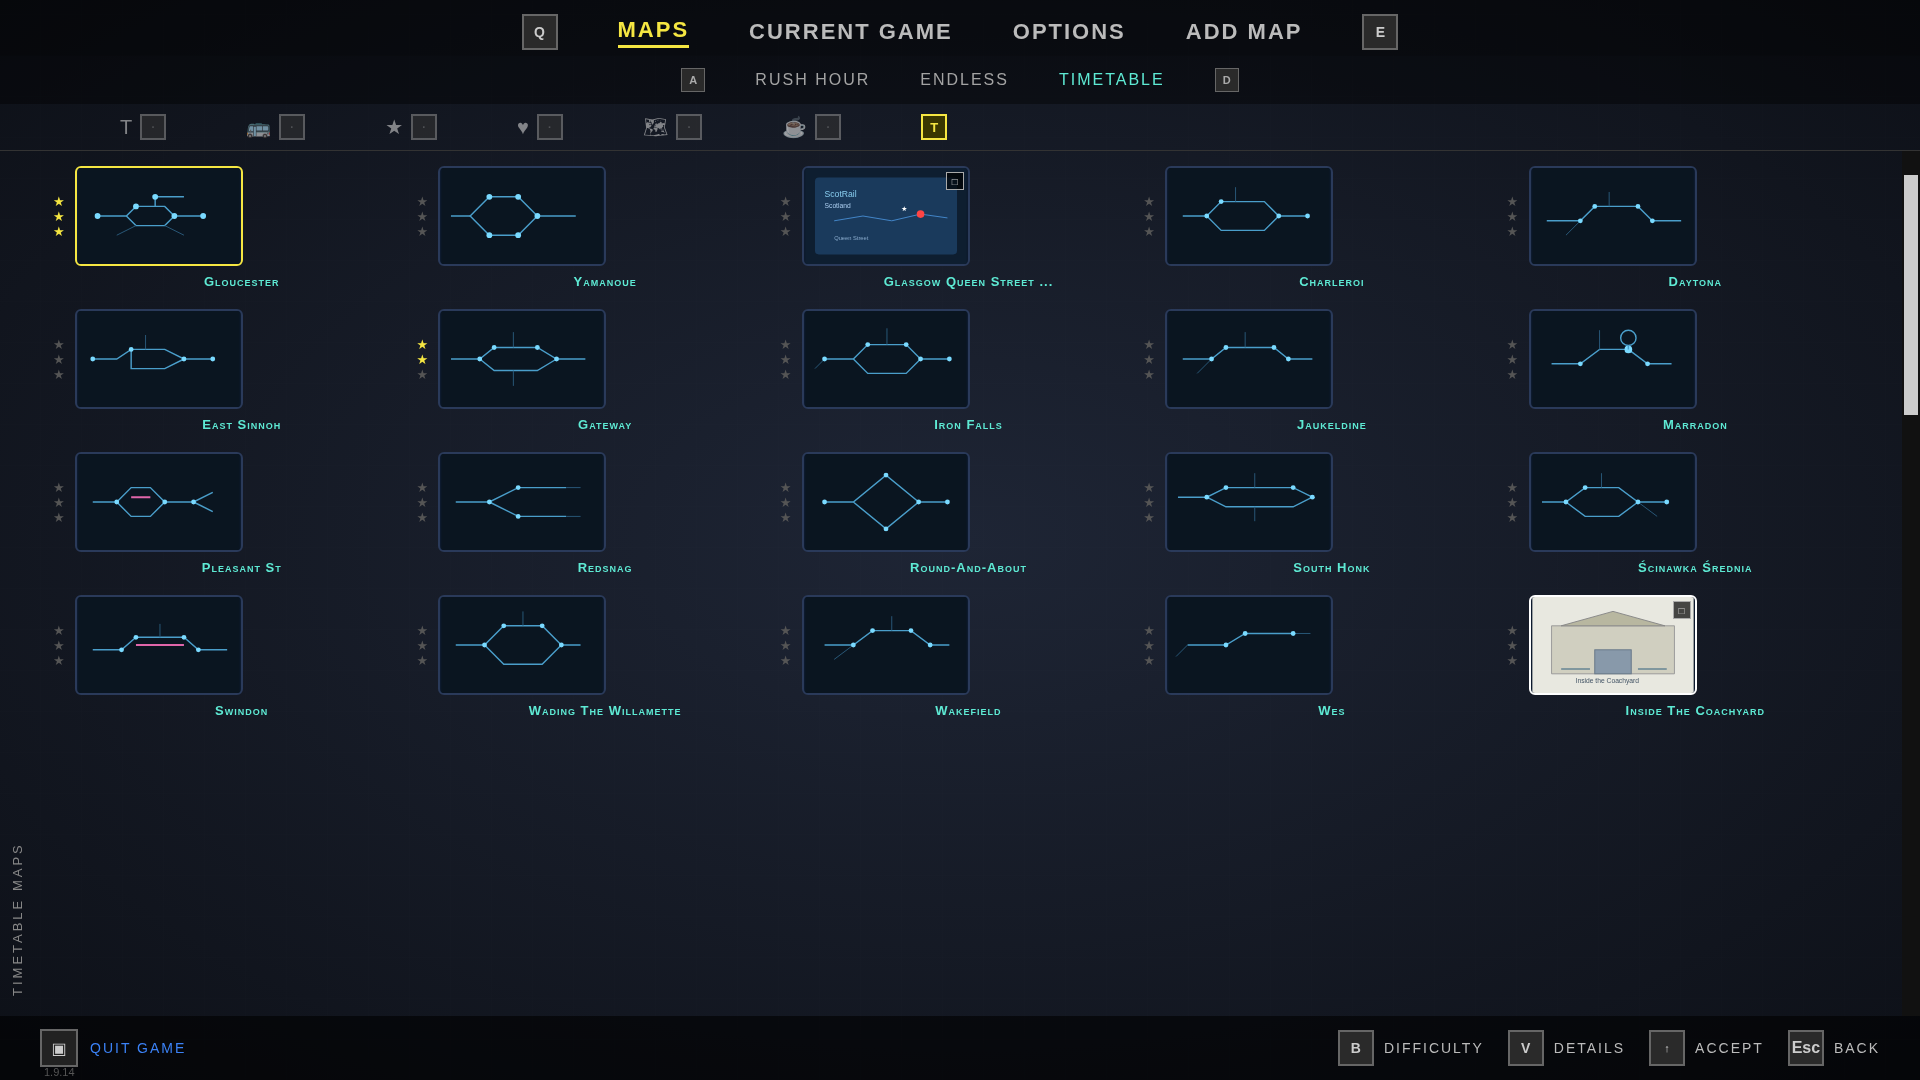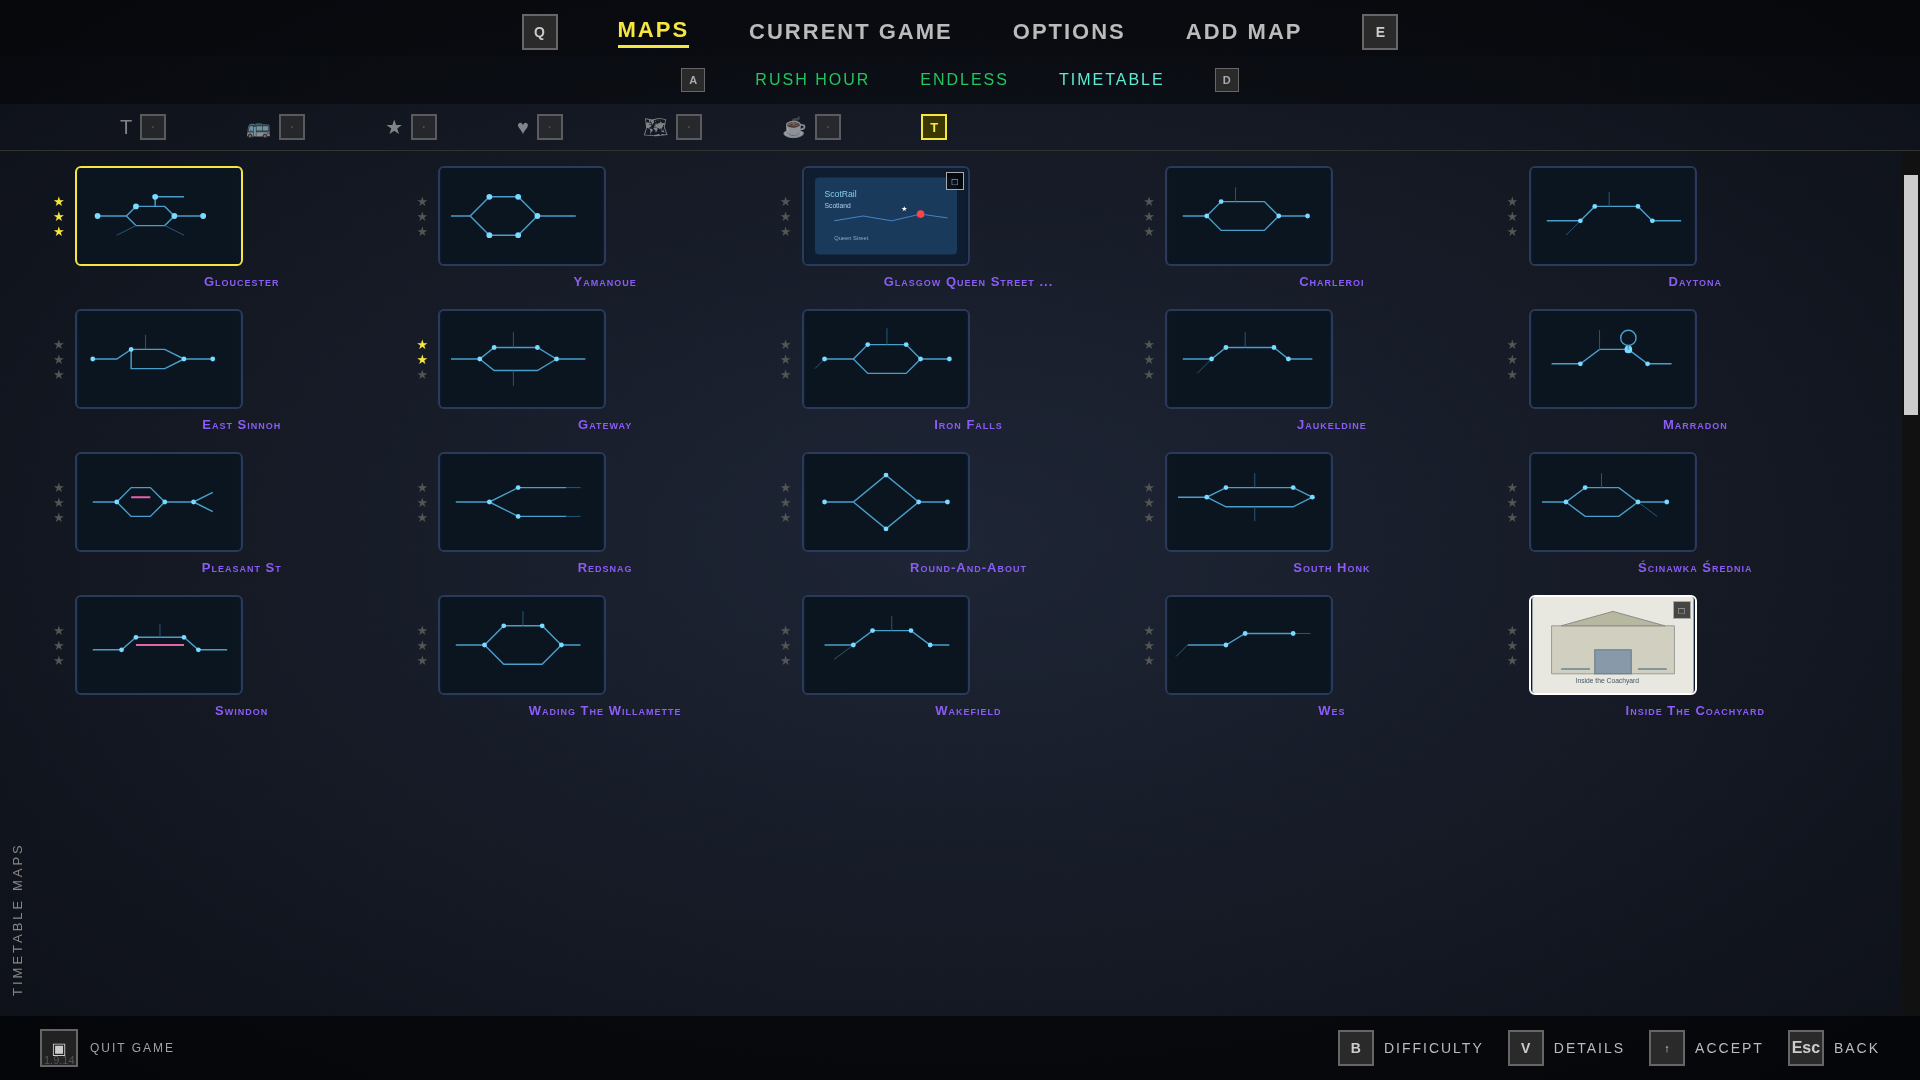--- a/index.html
+++ b/index.html
@@ -103,21 +103,21 @@
     }
     .sub-nav-item {
       display: flex;
       align-items: center;
       gap: 8px;
       cursor: pointer;
     }
     .sub-nav-label {
       font-size: 16px;
       letter-spacing: 2px;
-      color: #22c55e;
+      color: #a3a3a3;
       text-transform: uppercase;
     }
     .sub-nav-label.active {
       color: #5eead4;
     }
 
     
     .filter-bar {
       display: flex;
       align-items: center;
@@ -251,21 +251,21 @@
       border: 1px solid #aaa;
       background: rgba(0,0,0,0.7);
       display: flex;
       align-items: center;
       justify-content: center;
       font-size: 10px;
       color: #ccc;
     }
     .map-name {
       font-size: 13px;
-      color: #8b5cf6;
+      color: #5eead4;
       letter-spacing: 1px;
       text-transform: capitalize;
       font-variant: small-caps;
       font-weight: bold;
       text-align: center;
     }
 
     
     .scroll-track {
       width: 18px;
@@ -301,30 +301,30 @@
       width: 38px;
       height: 38px;
       border: 2px solid #666;
       background: #222;
       display: flex;
       align-items: center;
       justify-content: center;
       font-size: 16px;
     }
     .quit-label {
-      font-size: 12px;
+      font-size: 14px;
       letter-spacing: 2px;
-      color: #a3a3a3;
+      color: #3b82f6;
       text-transform: uppercase;
     }
     .version {
       font-size: 11px;
       color: #555;
       position: absolute;
-      bottom: 14px;
+      bottom: 2px;
       left: 44px;
     }
     .bottom-actions {
       display: flex;
       align-items: center;
       gap: 24px;
     }
     .action-btn {
       display: flex;
       align-items: center;

